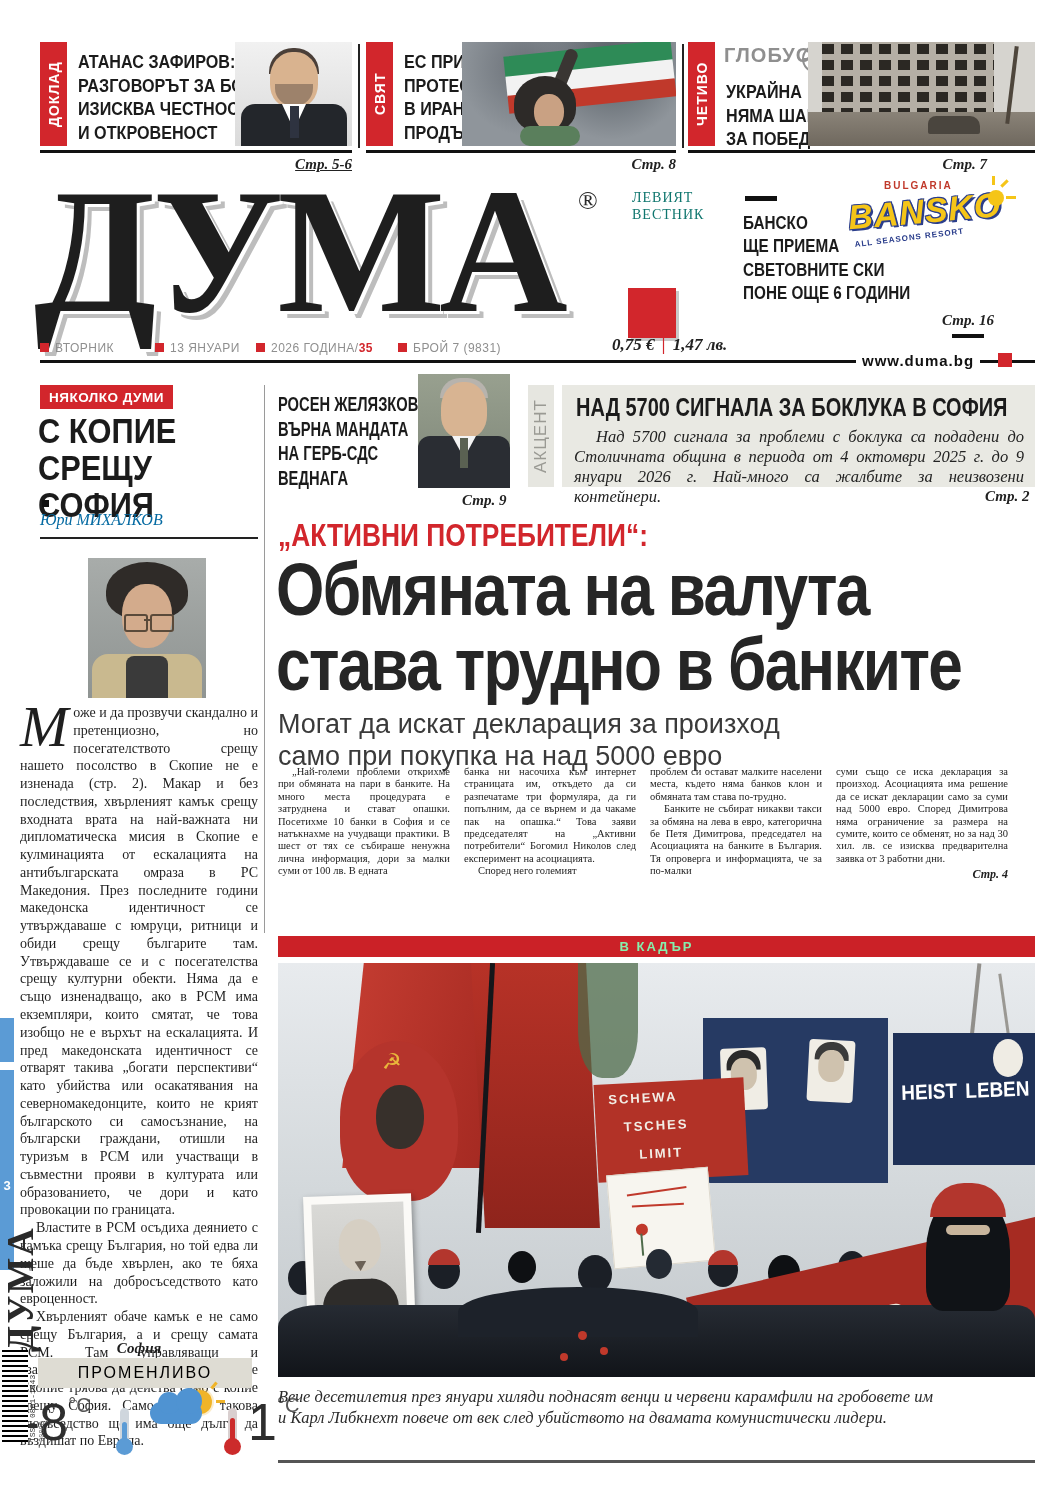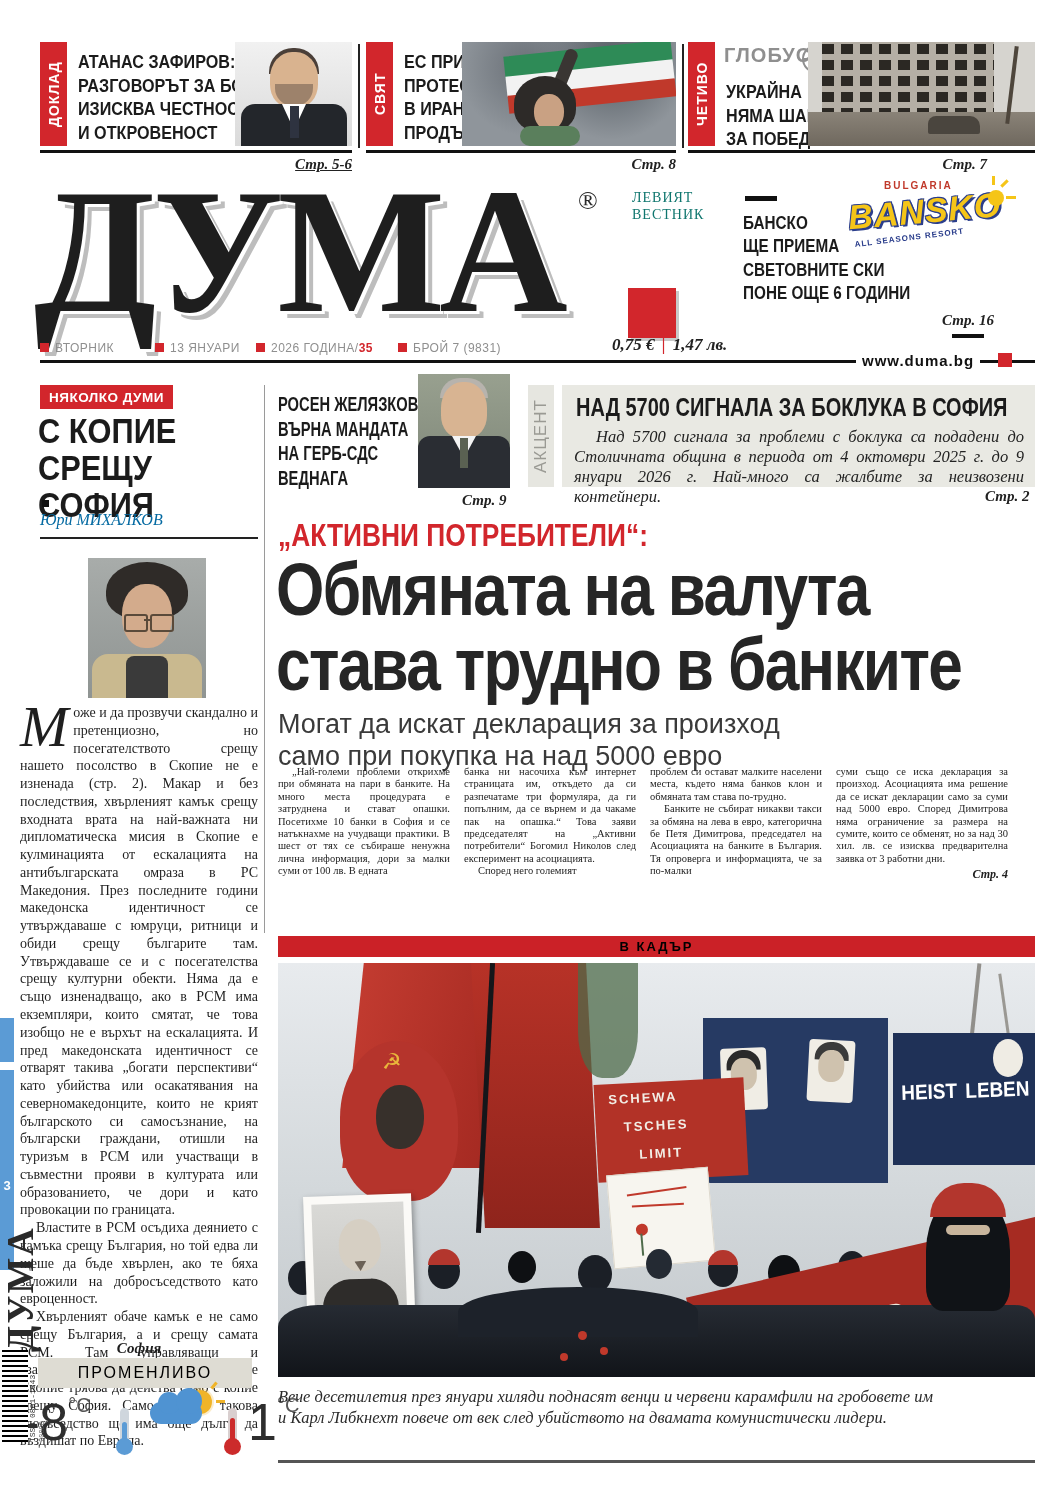--- a/index.html
+++ b/index.html
@@ -260,21 +260,21 @@
   <div class="abs serif just" style="left:464px;top:766px;width:172px;height:166px;font-size:10.5px;line-height:1.18;overflow:hidden;">
     <div>банка ни насочиха към интернет страницата им, откъдето да си разпечатаме три формуляра, да ги попълним, да се върнем и да чакаме пак на опашка.“ Това заяви председателят на „Активни потребители“ Богомил Николов след експеримент на асоциацията.</div>
     <div style="text-indent:14px;">Според него големият</div>
   </div>
   <div class="abs serif just" style="left:836px;top:766px;width:172px;height:166px;font-size:10.5px;line-height:1.18;overflow:hidden;">
     <div>суми също се иска декларация за произход. Асоциацията има решение да се искат декларации само за суми над 5000 евро. Според Димитрова няма ограничение за размера на сумите, които се обменят, но за над 30 хил. лв. се изисква предварителна заявка от 3 работни дни.</div>
     <div class="pageref" style="text-align:right;font-size:12px;margin-top:2px;">Стр. 4</div>
   </div>
 
   <div class="abs" style="left:278px;top:936px;width:757px;height:21px;background:#cb2127;display:flex;align-items:center;justify-content:center;">
-    <span style="color:#000000;font-weight:bold;font-size:13px;letter-spacing:2px;">В КАДЪР</span>
+    <span style="color:#86efac;font-weight:bold;font-size:13px;letter-spacing:2px;">В КАДЪР</span>
   </div>
 
   <div class="photo" style="left:278px;top:963px;width:757px;height:414px;background:linear-gradient(#e8ebee,#d3d8db 55%,#c3c8cc);">
     <div class="abs" style="left:690px;top:0;width:4px;height:180px;background:#6e6a62;transform:rotate(6deg);opacity:.7;"></div>
     <div class="abs" style="left:730px;top:10px;width:3px;height:140px;background:#7a766e;transform:rotate(-8deg);opacity:.7;"></div>
     <div class="abs" style="left:75px;top:0;width:140px;height:205px;background:linear-gradient(100deg,#c23b30,#a52a22);transform:skewX(-6deg);"></div>
     <div class="abs" style="left:200px;top:0;width:115px;height:265px;background:linear-gradient(#b73227,#8f241c);transform:skewX(3deg);"></div>
     <div class="abs" style="left:205px;top:0;width:5px;height:270px;background:#15161a;transform:rotate(3deg);"></div>
     <div class="abs" style="left:300px;top:0;width:60px;height:115px;background:#4e6b4a;opacity:.75;border-radius:0 0 40% 40%;"></div>
 

